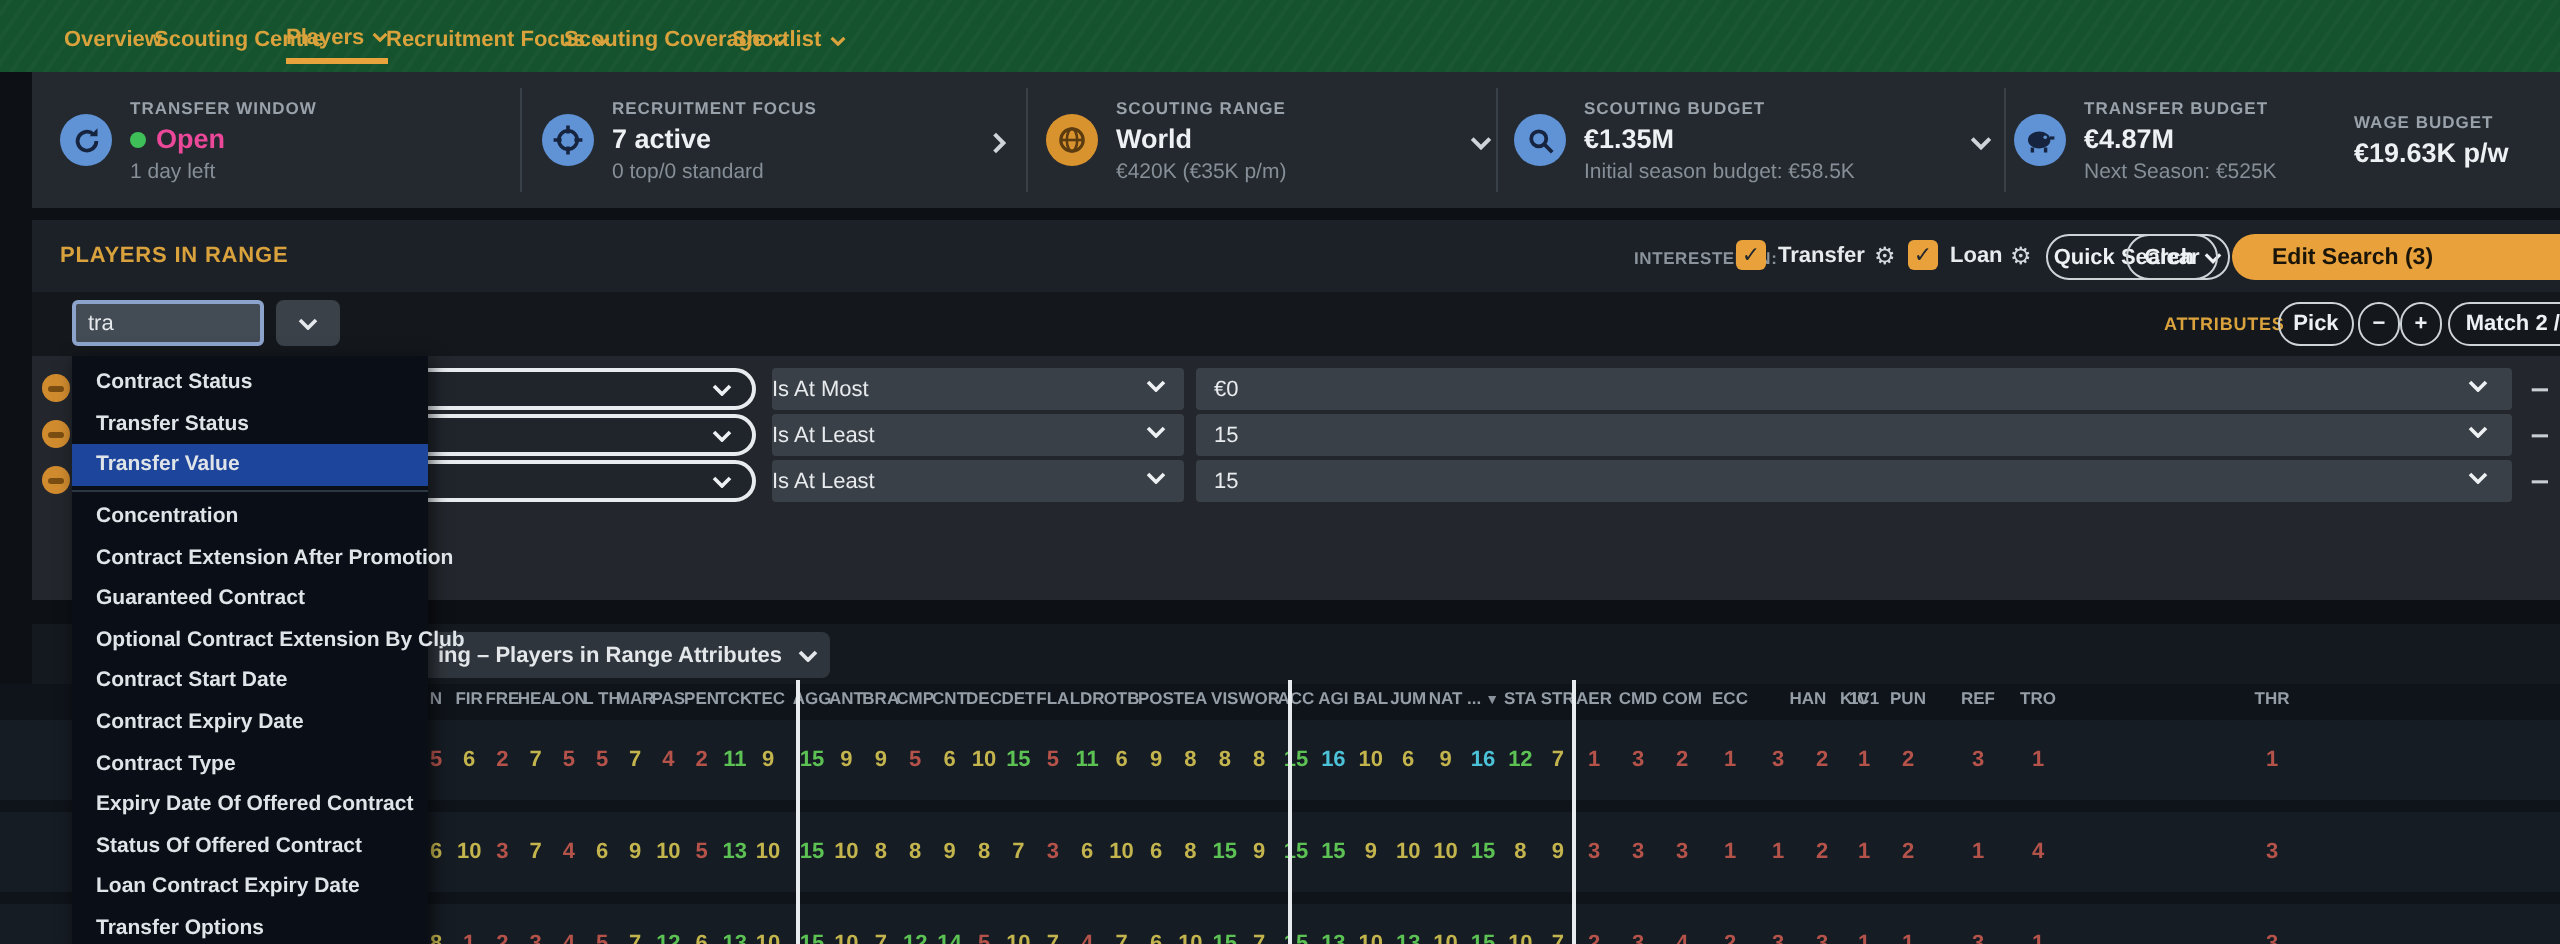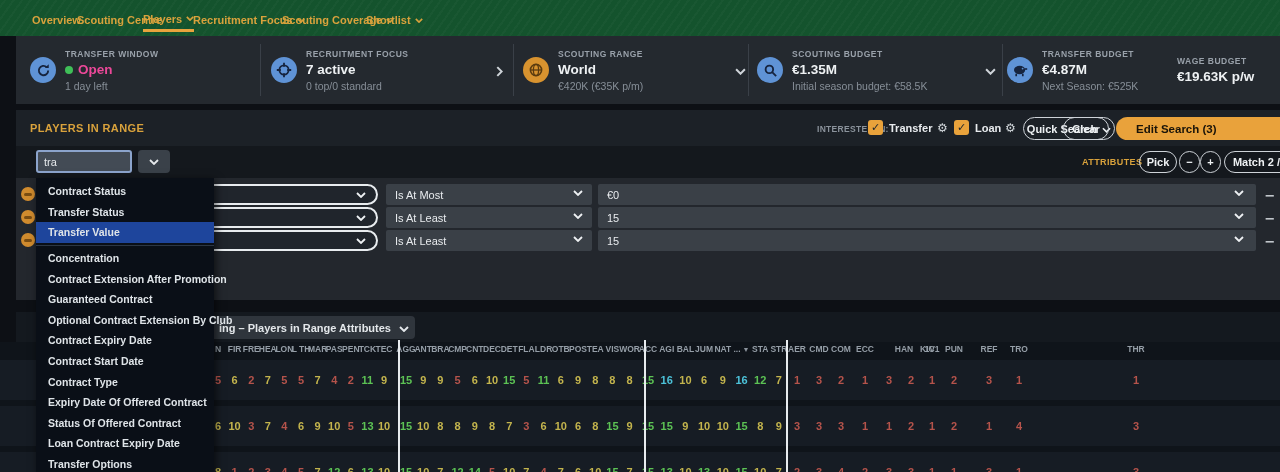--- a/index.html
+++ b/index.html
@@ -56,21 +56,21 @@
 
   
   #filter-panel { position:absolute; left:16px; top:178px; width:1264px; height:122px; background:#23272d; }
   .filter-row { position:absolute; left:0; width:1264px; height:21px; }
   .row-icon { position:absolute; left:5px; top:3px; width:14px; height:14px; border-radius:50%; background:#d08b2e; z-index:2; }
   .row-icon::after { content:""; position:absolute; left:3px; top:6px; width:8px; height:3px; background:#7a4d12; border-radius:2px; }
   .wide-select { position:absolute; left:20px; top:0; width:342px; height:21px; background:#20252c;
     border:2px solid #e8ecef; border-radius:11px; cursor:pointer; }
   .wide-select .chev { position:absolute; right:10px; top:6px; color:#eef1f3; }
   .cond-select { position:absolute; left:370px; top:0; width:206px; height:21px; background:#3a4047; border-radius:2px;
-    font-size:11px; color:#e8ebee; display:flex; align-items:center; padding-left:9px; cursor:pointer; }
+    font-size:11px; color:#e8ebee; display:flex; align-items:center; cursor:pointer; }
   .cond-select .chev { position:absolute; right:9px; top:6px; color:#eef1f3; }
   .value-field { position:absolute; left:582px; top:0; width:658px; height:21px; background:#3a4047; border-radius:2px;
     font-size:11px; color:#e8ebee; display:flex; align-items:center; padding-left:9px; cursor:pointer; }
   .value-field .chev { position:absolute; right:12px; top:6px; color:#eef1f3; }
   .row-minus { position:absolute; left:1246px; top:3px; width:16px; height:16px; color:#c9ced3; font-size:13px; font-weight:bold;
     display:flex; align-items:center; justify-content:center; cursor:pointer; font-family:"DejaVu Sans", sans-serif; }
 
   
   #panel-gap { position:absolute; left:16px; top:300px; width:1264px; height:12px; background:#0d1015; }
   #view-bar { position:absolute; left:16px; top:312px; width:1264px; height:30px; background:#14191f; }
@@ -574,20 +574,20 @@
 
 <div id="attr-dropdown">
   <div class="dd-item">Contract Status</div>
   <div class="dd-item">Transfer Status</div>
   <div class="dd-item selected">Transfer Value</div>
   <div class="dd-sep"></div>
   <div class="dd-item">Concentration</div>
   <div class="dd-item">Contract Extension After Promotion</div>
   <div class="dd-item">Guaranteed Contract</div>
   <div class="dd-item">Optional Contract Extension By Club</div>
+  <div class="dd-item">Contract Start Date</div>
   <div class="dd-item">Contract Expiry Date</div>
-  <div class="dd-item">Contract Start Date</div>
   <div class="dd-item">Contract Type</div>
   <div class="dd-item">Expiry Date Of Offered Contract</div>
   <div class="dd-item">Status Of Offered Contract</div>
   <div class="dd-item">Loan Contract Expiry Date</div>
   <div class="dd-item">Transfer Options</div>
 </div>
 
 </body></html>

